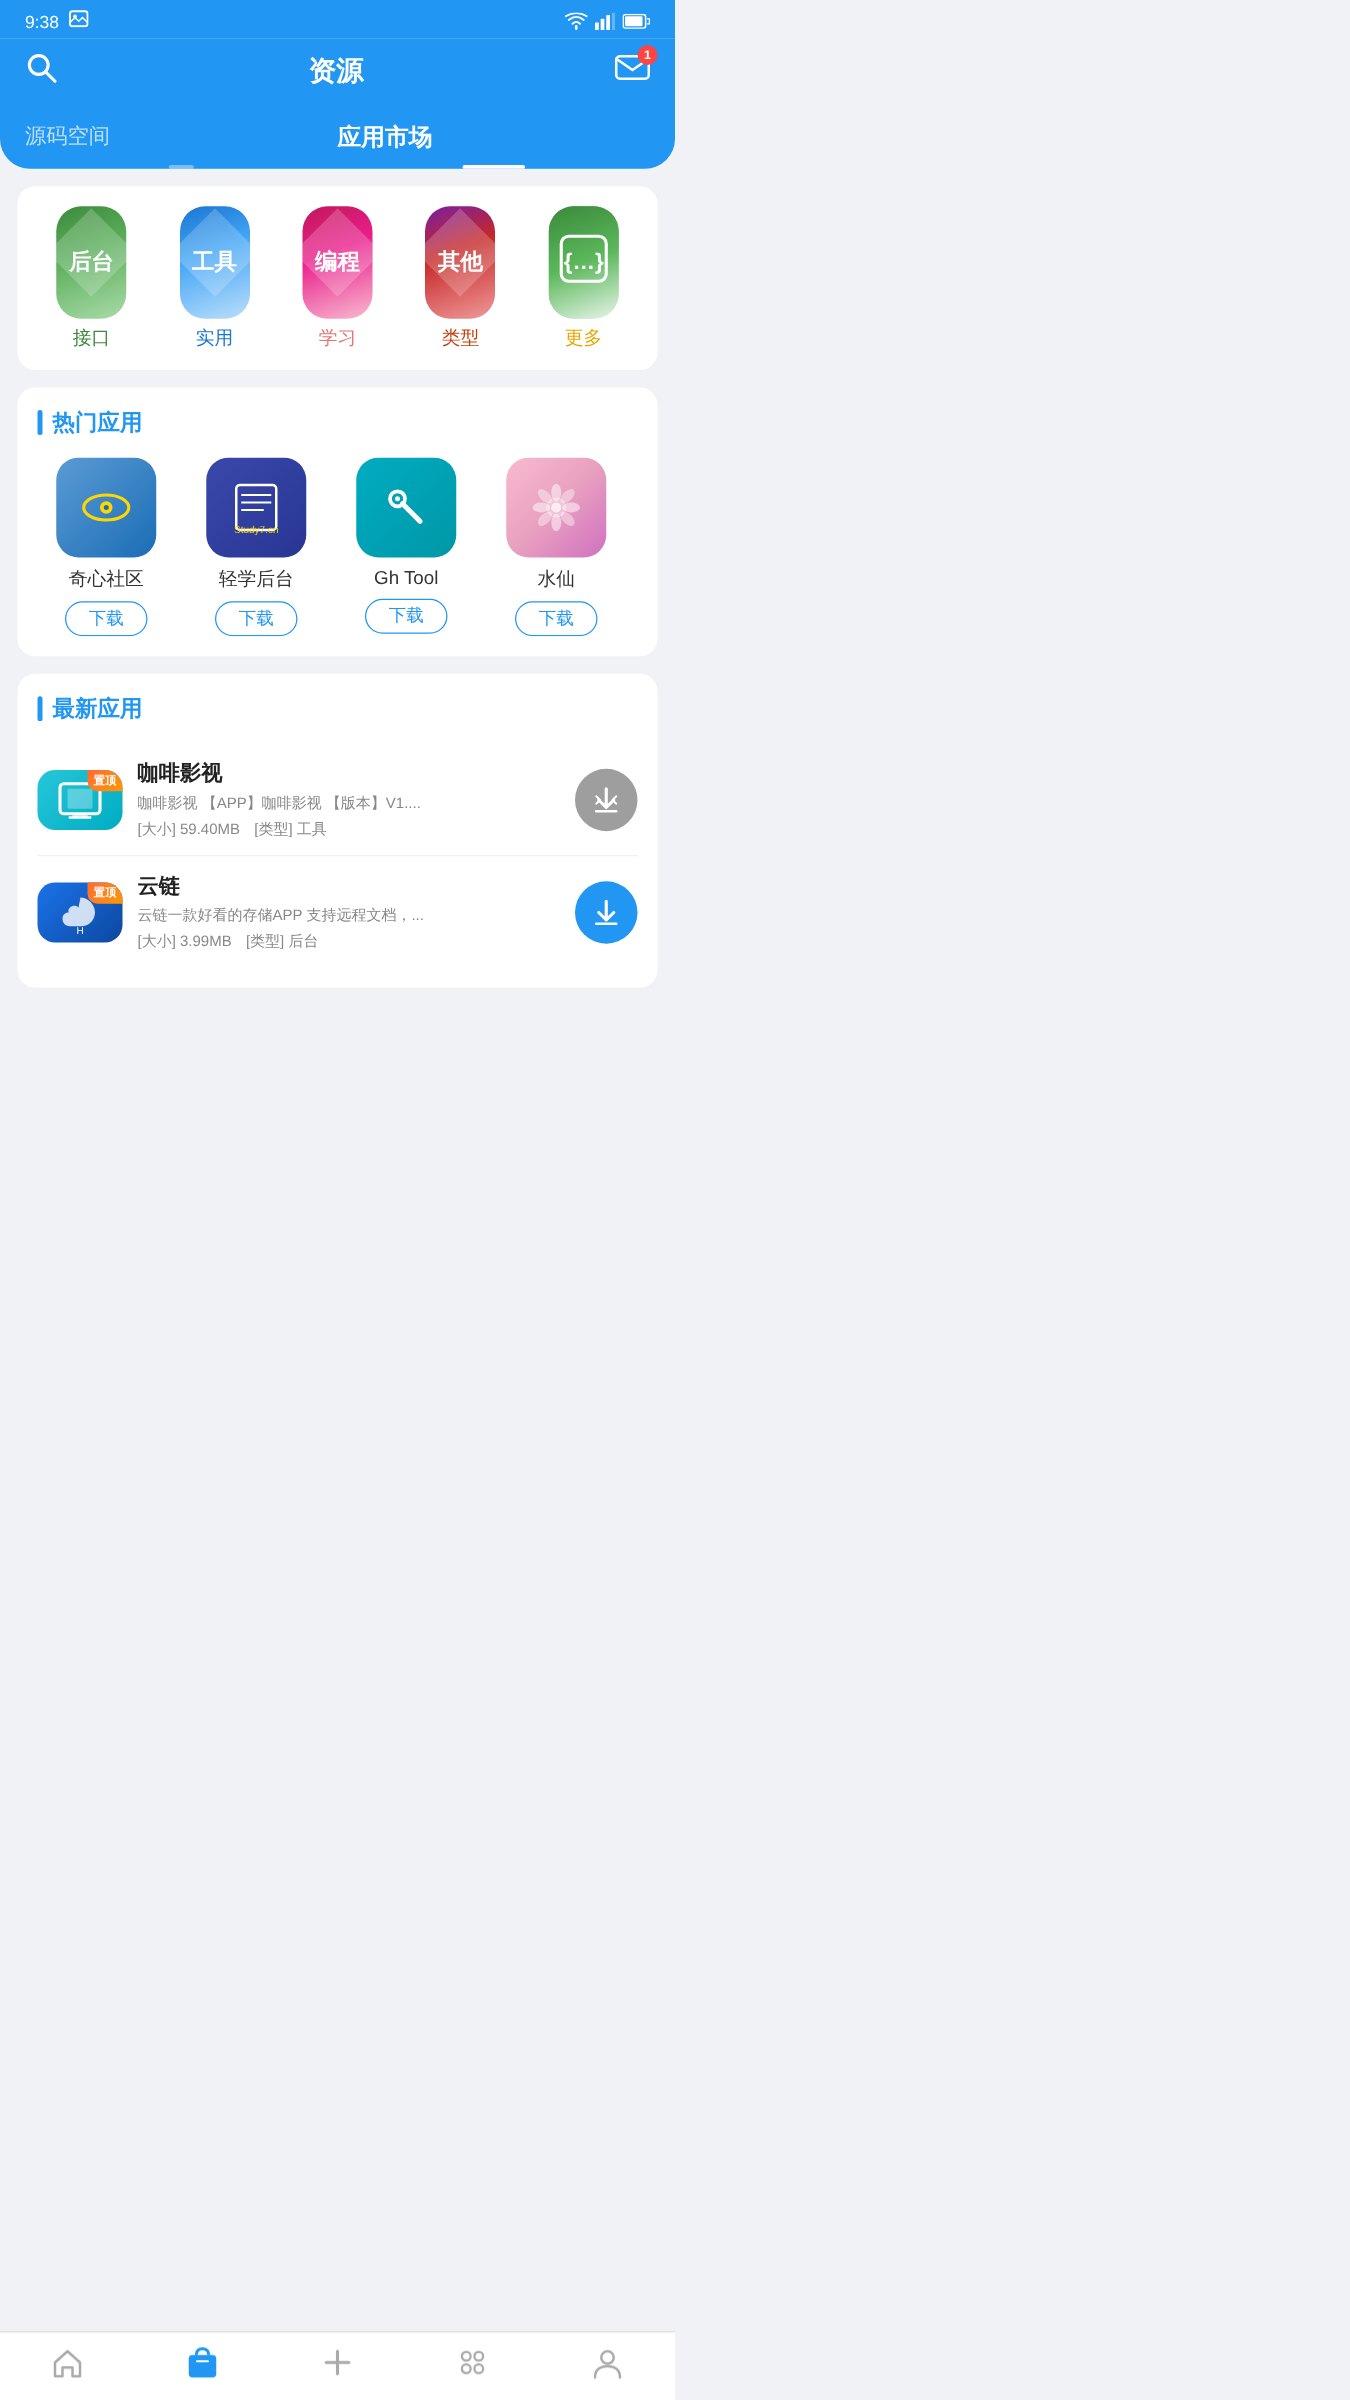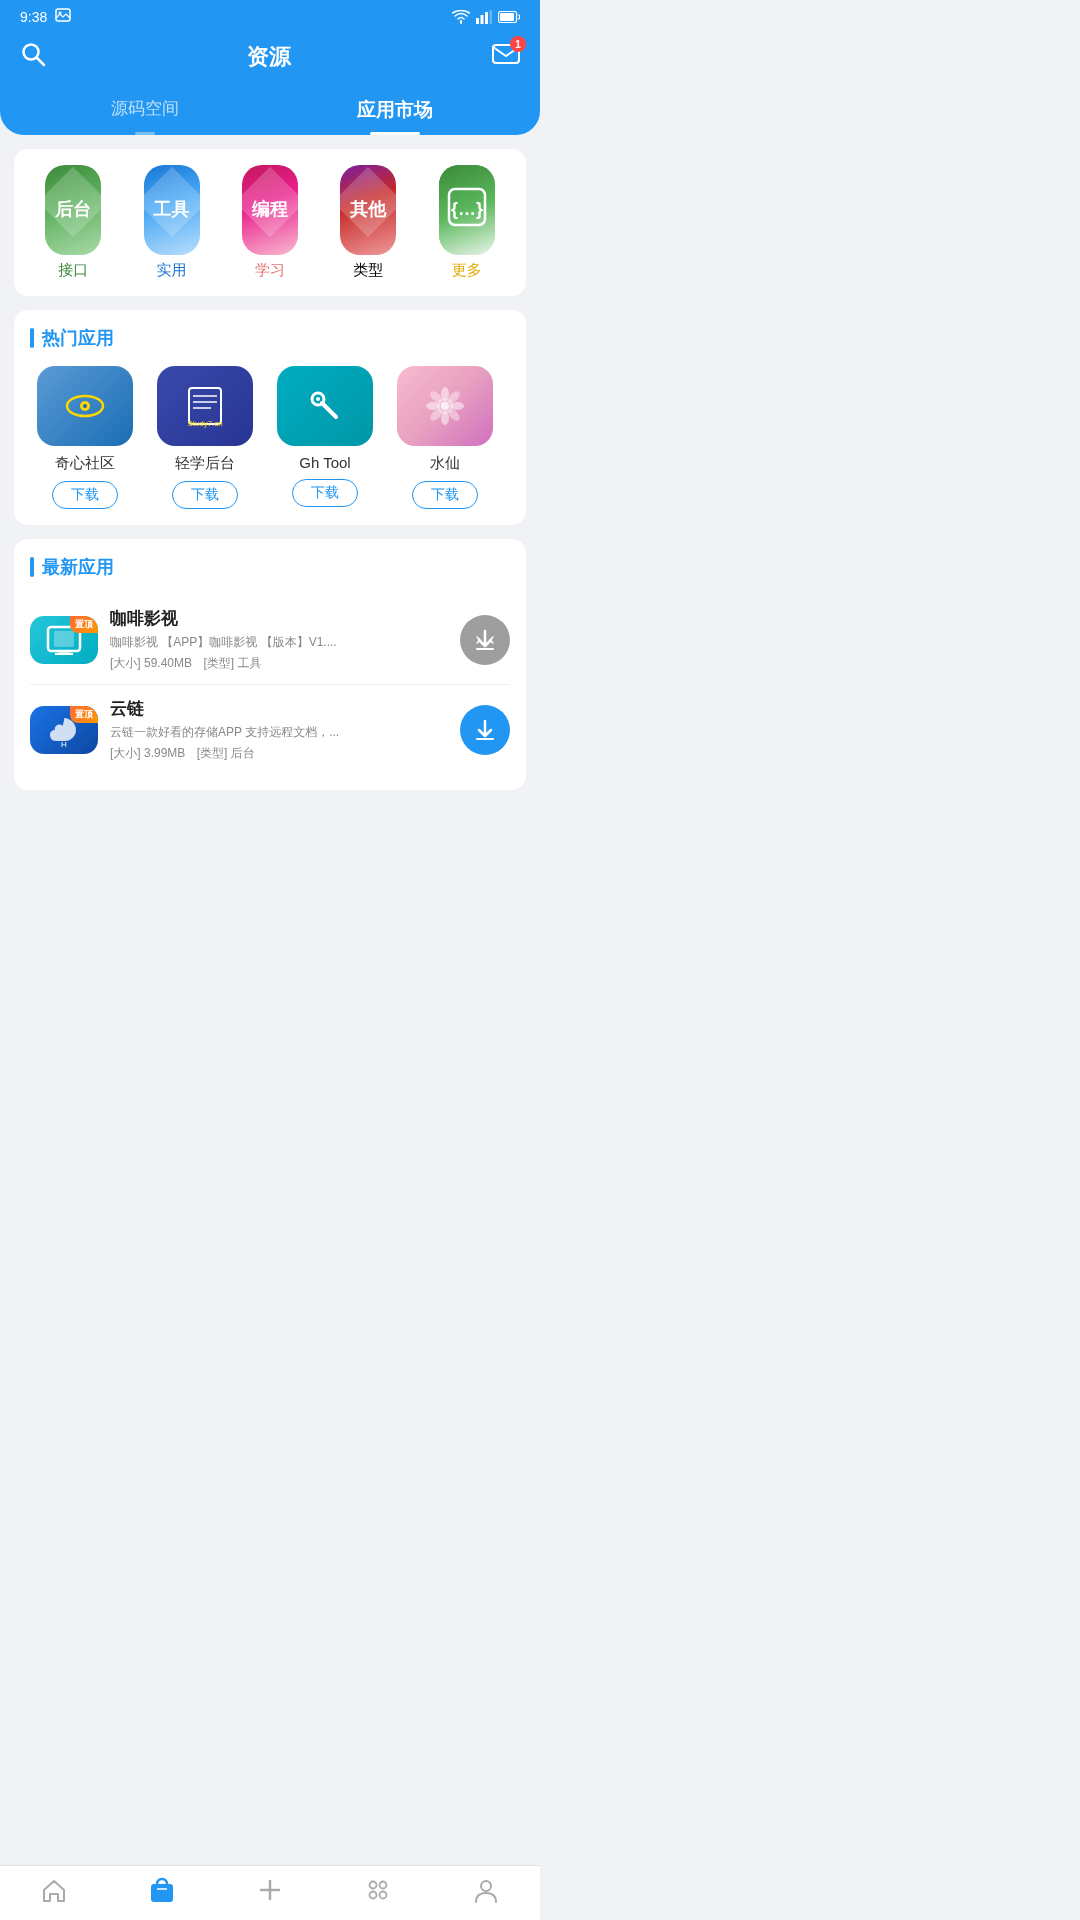--- a/index.html
+++ b/index.html
@@ -64,21 +64,21 @@
       justify-content: center;
       font-weight: bold;
     }
 
     
     .tabs {
       display: flex;
     }
     .tab {
       flex: 1;
-      text-align: center;
+      text-align: left;
       padding: 10px 0 12px;
       color: rgba(255,255,255,0.7);
       font-size: 17px;
       cursor: pointer;
       position: relative;
     }
     .tab.active {
       color: white;
       font-size: 19px;
       font-weight: 600;
@@ -134,21 +134,21 @@
     
     .cat-blue { background: linear-gradient(160deg, #1976d2 0%, #42a5f5 40%, #bbdefb 100%); }
     .cat-blue-label { color: #1976d2; }
 
     
     .cat-pink { background: linear-gradient(160deg, #c2185b 0%, #e91e8c 40%, #f8bbd0 100%); }
     .cat-pink-label { color: #e57373; }
 
     
     .cat-darkred { background: linear-gradient(160deg, #7b1fa2 0%, #c62828 40%, #ef9a9a 100%); }
-    .cat-darkred-label { color: #000000; }
+    .cat-darkred-label { color: #c2410c; }
 
     
     .cat-beige { background: linear-gradient(160deg, #388e3c 0%, #4caf50 40%, #f5f5dc 100%); }
     .cat-beige-label { color: #e6a800; }
 
     .cat-icon-text {
       color: white;
       font-size: 18px;
       font-weight: bold;
       text-align: center;
@@ -198,21 +198,21 @@
     }
     .hot-app-item {
       display: flex;
       flex-direction: column;
       align-items: center;
       gap: 8px;
       min-width: 110px;
       cursor: pointer;
     }
     .hot-app-icon {
-      width: 96px;
+      width: 80px;
       height: 80px;
       border-radius: 18px;
       display: flex;
       align-items: center;
       justify-content: center;
       font-size: 32px;
     }
     .hot-app-name {
       font-size: 15px;
       font-weight: 500;

